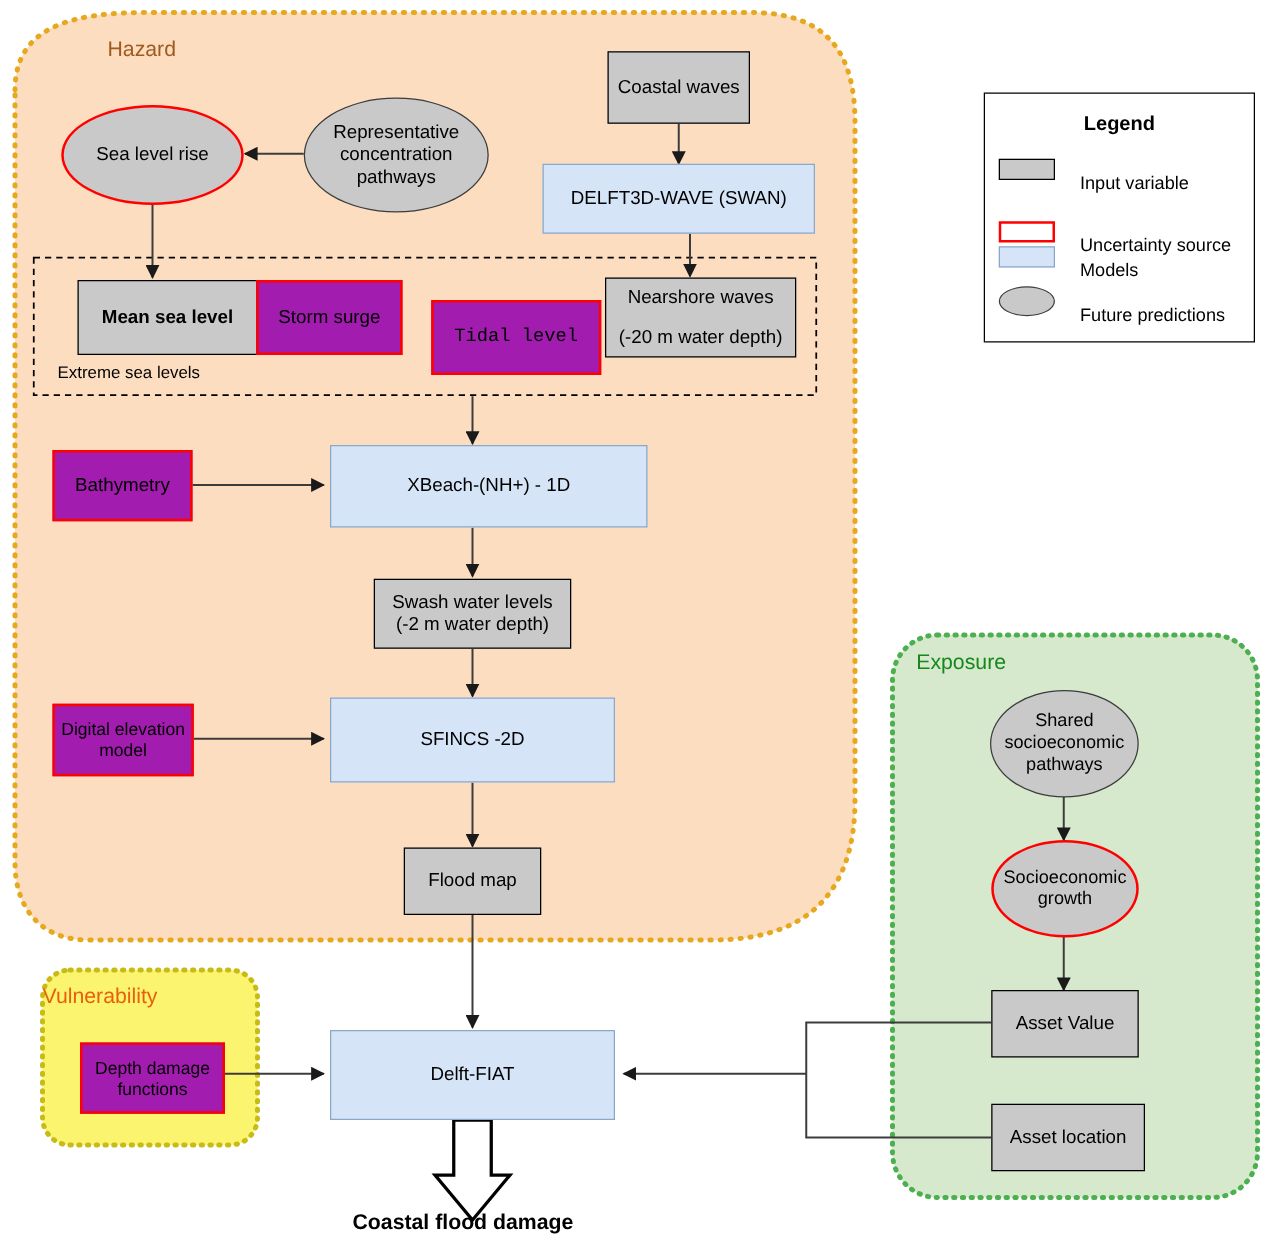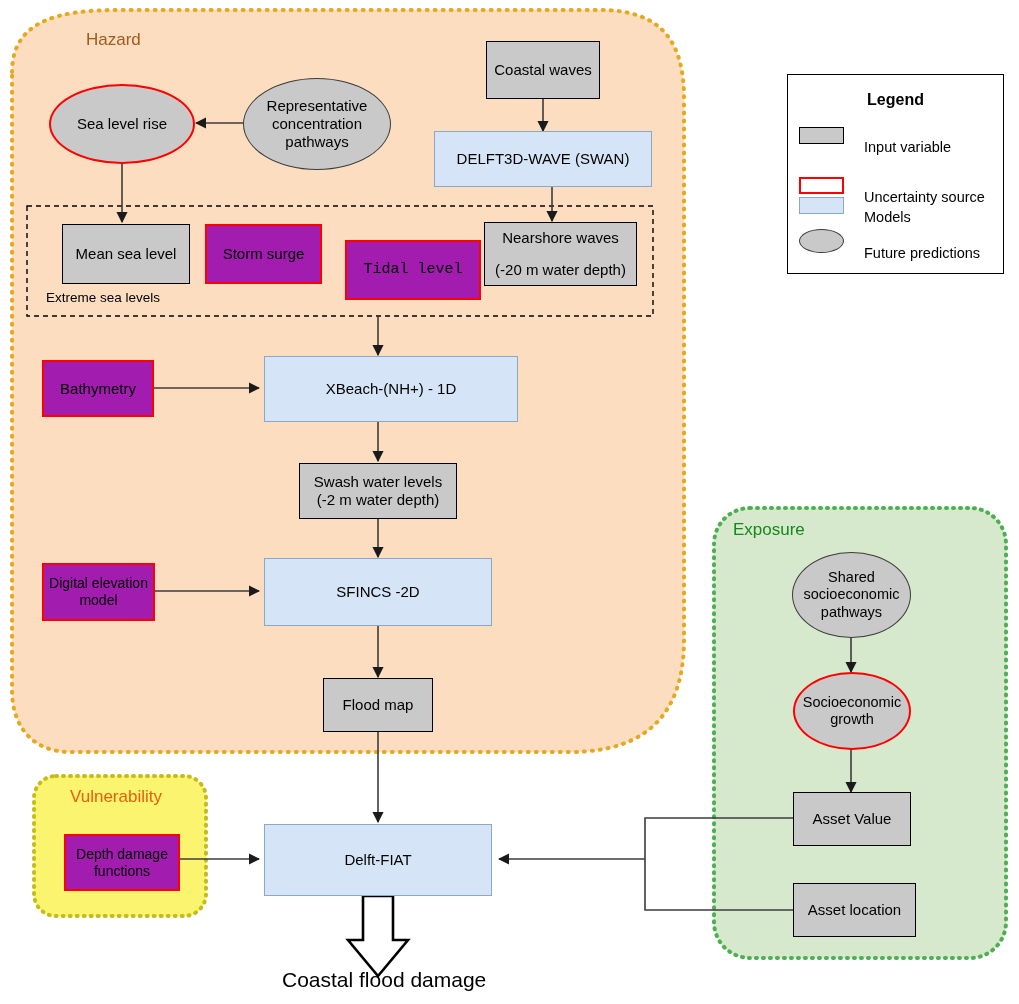--- a/index.html
+++ b/index.html
@@ -72,22 +72,22 @@
   .plain-label {
     position: absolute;
     z-index: 3;
     font-size: 13.5px;
     color: #000000;
     white-space: nowrap;
   }
   .result-label {
     position: absolute;
     z-index: 4;
-    font-size: 21px;
-    font-weight: normal;
+    font-size: 17px;
+    font-weight: bold;
     color: #000000;
     white-space: nowrap;
   }
   
   #legend {
     position: absolute;
     z-index: 4;
     left: 787px;
     top: 74px;
     width: 217px;
@@ -195,35 +195,35 @@
     </g>
 
     <g stroke="#3c3c3c" stroke-width="1.6" fill="none">
       <path d="M 793 818 L 645 818 L 645 910 L 793 910"></path>
     </g>
 
     <path d="M 363 896 L 393 896 L 393 940 L 408 940 L 378 976 L 348 940 L 363 940 Z" fill="#ffffff" stroke="#000000" stroke-width="2.6" stroke-linejoin="miter"></path>
   </svg>
 
   <div class="group-label" style="left:86px; top:30px; color:#a05a1e;">Hazard</div>
-  <div class="group-label" style="left:34px; top:787px; color:#e8600d;padding-left:36px;">Vulnerability</div>
+  <div class="group-label" style="left:34px; top:787px; color:#e8600d;">Vulnerability</div>
   <div class="group-label" style="left:733px; top:520px; color:#15881a;">Exposure</div>
   <div class="plain-label" style="left:46px; top:290px;">Extreme sea levels</div>
 
   <div class="node ellipse-uncert" style="left:49px; top:84px; width:146px; height:80px;">Sea level rise</div>
 
   <div class="node ellipse-pred" style="left:243px; top:78px; width:148px; height:92px;">Representative
 concentration
 pathways</div>
 
   <div class="node box-input" style="left:486px; top:41px; width:114px; height:58px;">Coastal waves</div>
 
   <div class="node box-model" style="left:434px; top:131px; width:218px; height:56px;">DELFT3D-WAVE (SWAN)</div>
 
-  <div class="node box-input" style="left:62px; top:224px; width:128px; height:60px;">Mean sea level</div>
+  <div class="node box-input" style="left:62px; top:224px; width:144px; height:60px;font-weight:bold;">Mean sea level</div>
 
   <div class="node box-uncert" style="left:205px; top:224px; width:117px; height:60px;">Storm surge</div>
 
   <div class="node box-uncert" style="left:345px; top:240px; width:136px; height:60px;font-family:Liberation Mono, monospace;">Tidal level</div>
 
   <div class="node box-input" style="left:484px; top:222px; width:153px; height:64px; line-height:1.05;">Nearshore waves
 
 (-20 m water depth)</div>
 
   <div class="node box-uncert" style="left:42px; top:360px; width:112px; height:57px;">Bathymetry</div>

